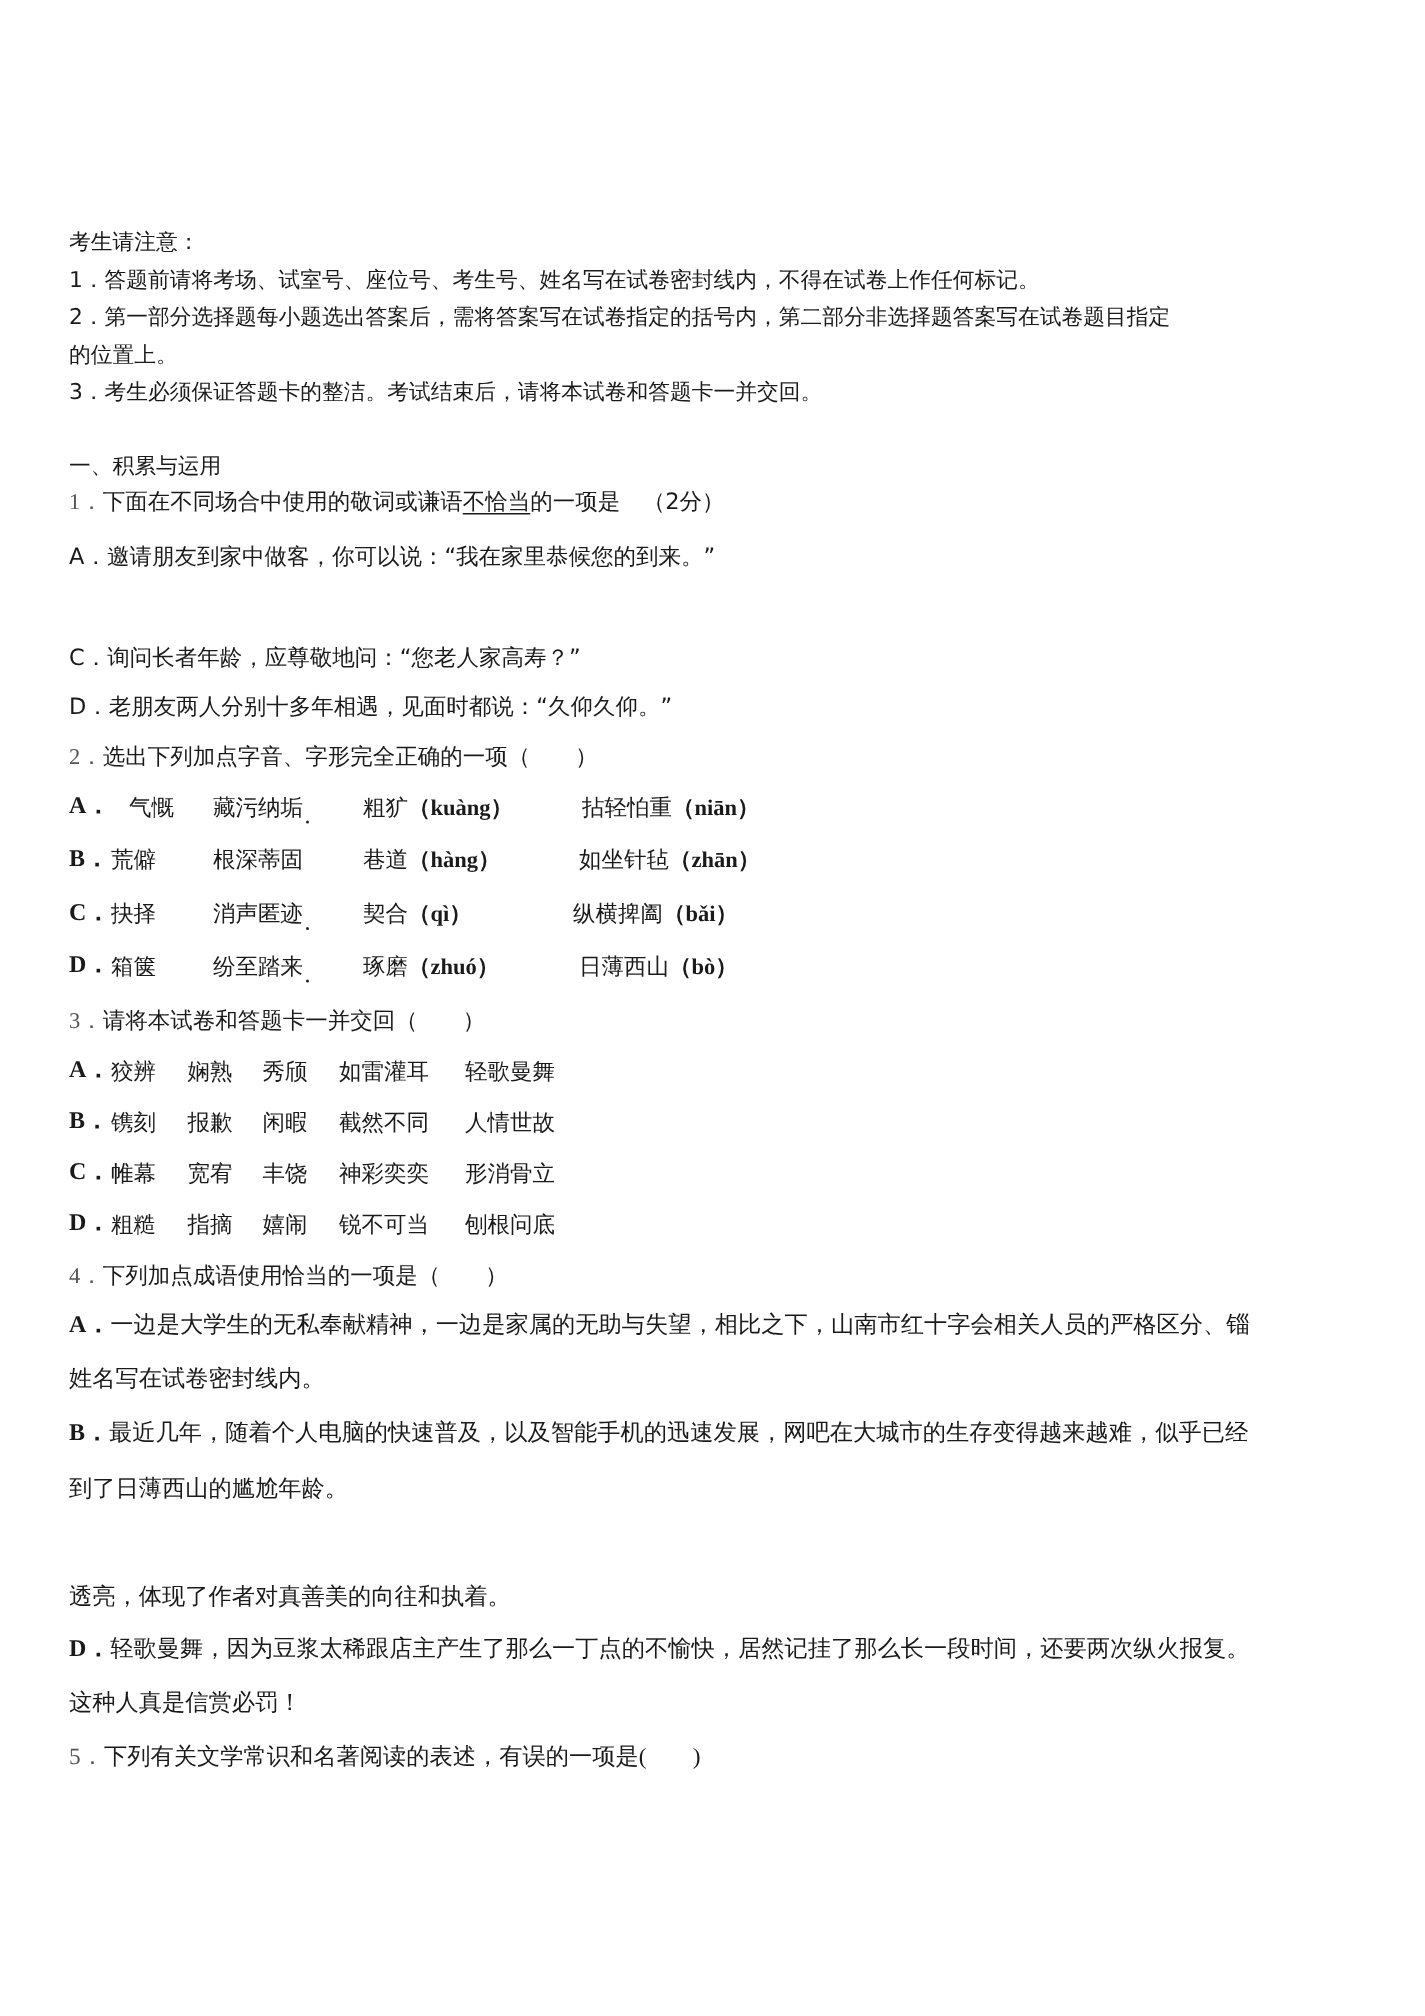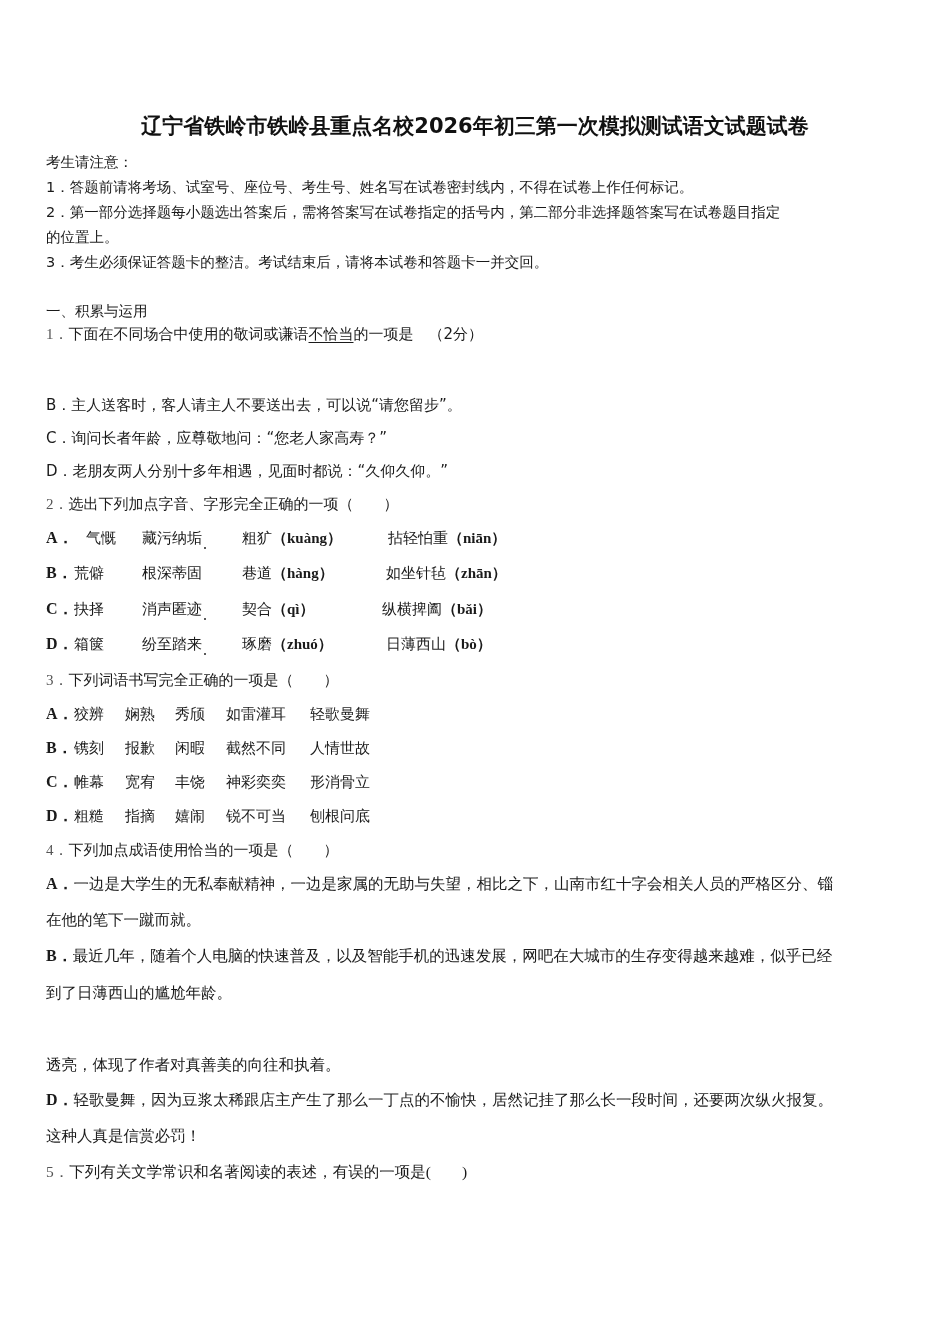--- a/index.html
+++ b/index.html
@@ -26,35 +26,34 @@
     .pinyin { font-family: "Liberation Serif", "DejaVu Serif", serif; font-weight: bold; }
     .dot { position: relative; margin-top: 36px; }
     .dot::after { content: ""; position: absolute; right: -4px; bottom: -2px; width: 2px; height: 2px; background: #222; border-radius: 50%; }
     .wide { font-family: "Liberation Serif", "DejaVu Serif", serif; font-size: 15.5px; }
   </style>
 </head>
 <body>
 
 <div class="page">
 
-  <div class="title">辽宁省铁岭市铁岭县重点名校2026年初三第一次模拟测试语文试题试卷</div>
 
   <div class="line" style="top:152px">考生请注意：</div>
   <div class="line" style="top:177px">1．答题前请将考场、试室号、座位号、考生号、姓名写在试卷密封线内，不得在试卷上作任何标记。</div>
   <div class="line" style="top:202px">2．第一部分选择题每小题选出答案后，需将答案写在试卷指定的括号内，第二部分非选择题答案写在试卷题目指定</div>
   <div class="line" style="top:227px">的位置上。</div>
   <div class="line" style="top:252px">3．考生必须保证答题卡的整洁。考试结束后，请将本试卷和答题卡一并交回。</div>
 
   <div class="line" style="top:301px">一、积累与运用</div>
 
   <div class="line q-line" style="top:324px">
     <span class="qnum">1．</span><span>下面在不同场合中使用的敬词或谦语</span><span class="u">不恰当</span><span>的一项是　（2分）</span>
   </div>
-  <div class="line q-line" style="top:395px">
-    <span>B．</span><span>主人送客时，客人请主人不要送出去，可以说“请您留步”。</span>
+  <div class="line q-line" style="top:361px">
+    <span>A．</span><span>邀请朋友到家中做客，你可以说：“我在家里恭候您的到来。”</span>
   </div>
   <div class="line q-line" style="top:428px">
     <span>C．</span><span>询问长者年龄，应尊敬地问：“您老人家高寿？”</span>
   </div>
   <div class="line q-line" style="top:461px">
     <span>D．</span><span>老朋友两人分别十多年相遇，见面时都说：“久仰久仰。”</span>
   </div>
 
   <div class="line q-line" style="top:494px">
     <span class="qnum">2．</span><span>选出下列加点字音、字形完全正确的一项（　　）</span>
@@ -83,21 +82,21 @@
   </div>
   <div class="line q-line" style="top:634px; width:860px; height:22px;">
     <span class="col opt-letter" style="left:0">D．</span>
     <span class="col" style="left:28px">箱箧</span>
     <span class="col dot" style="left:96px">纷至踏来</span>
     <span class="col" style="left:196px"><span>琢磨</span><span class="pinyin">（zhuó）</span></span>
     <span class="col" style="left:340px"><span>日薄西山</span><span class="pinyin">（bò）</span></span>
   </div>
 
   <div class="line q-line" style="top:670px">
-    <span class="qnum">3．</span><span>下列词语书写完全正确的一项是（　　）</span>
+    <span class="qnum">3．</span><span>请将本试卷和答题卡一并交回（　　）</span>
   </div>
   <div class="line q-line" style="top:704px; width:400px; height:22px;">
     <span class="col opt-letter" style="left:0">A．</span>
     <span class="col" style="left:28px">狡辨</span>
     <span class="col" style="left:79px">娴熟</span>
     <span class="col" style="left:129px">秀颀</span>
     <span class="col" style="left:180px">如雷灌耳</span>
     <span class="col" style="left:264px">轻歌曼舞</span>
   </div>
   <div class="line q-line" style="top:738px; width:400px; height:22px;">
@@ -124,21 +123,21 @@
     <span class="col" style="left:180px">锐不可当</span>
     <span class="col" style="left:264px">刨根问底</span>
   </div>
 
   <div class="line q-line" style="top:840px">
     <span class="qnum">4．</span><span>下列加点成语使用恰当的一项是（　　）</span>
   </div>
   <div class="line wide" style="top:874px">
     <span class="opt-letter">A．</span><span>一边是大学生的无私奉献精神，一边是家属的无助与失望，相比之下，山南市红十字会相关人员的严格区分、锱</span>
   </div>
-  <div class="line wide" style="top:910px">在他的笔下一蹴而就。</div>
+  <div class="line wide" style="top:910px">姓名写在试卷密封线内。</div>
   <div class="line wide" style="top:946px">
     <span class="opt-letter">B．</span><span>最近几年，随着个人电脑的快速普及，以及智能手机的迅速发展，网吧在大城市的生存变得越来越难，似乎已经</span>
   </div>
   <div class="line wide" style="top:983px">到了日薄西山的尴尬年龄。</div>
   <div class="line wide" style="top:1055px">透亮，体现了作者对真善美的向往和执着。</div>
   <div class="line wide" style="top:1090px">
     <span class="opt-letter">D．</span><span>轻歌曼舞，因为豆浆太稀跟店主产生了那么一丁点的不愉快，居然记挂了那么长一段时间，还要两次纵火报复。</span>
   </div>
   <div class="line wide" style="top:1126px">这种人真是信赏必罚！</div>
 

